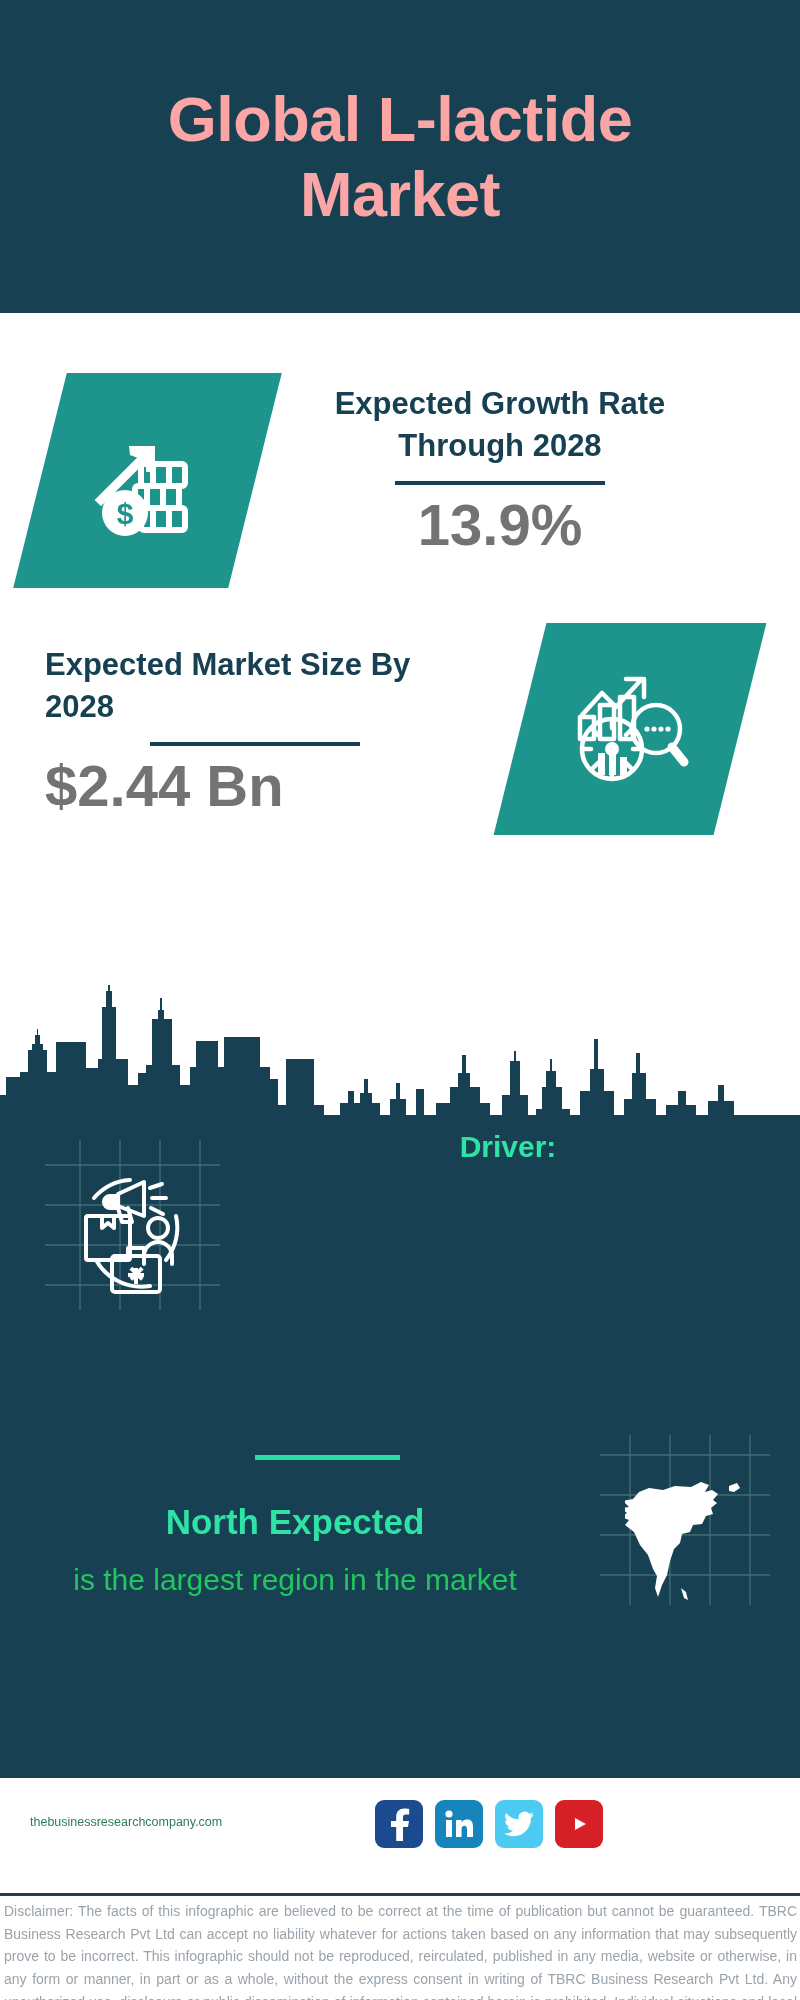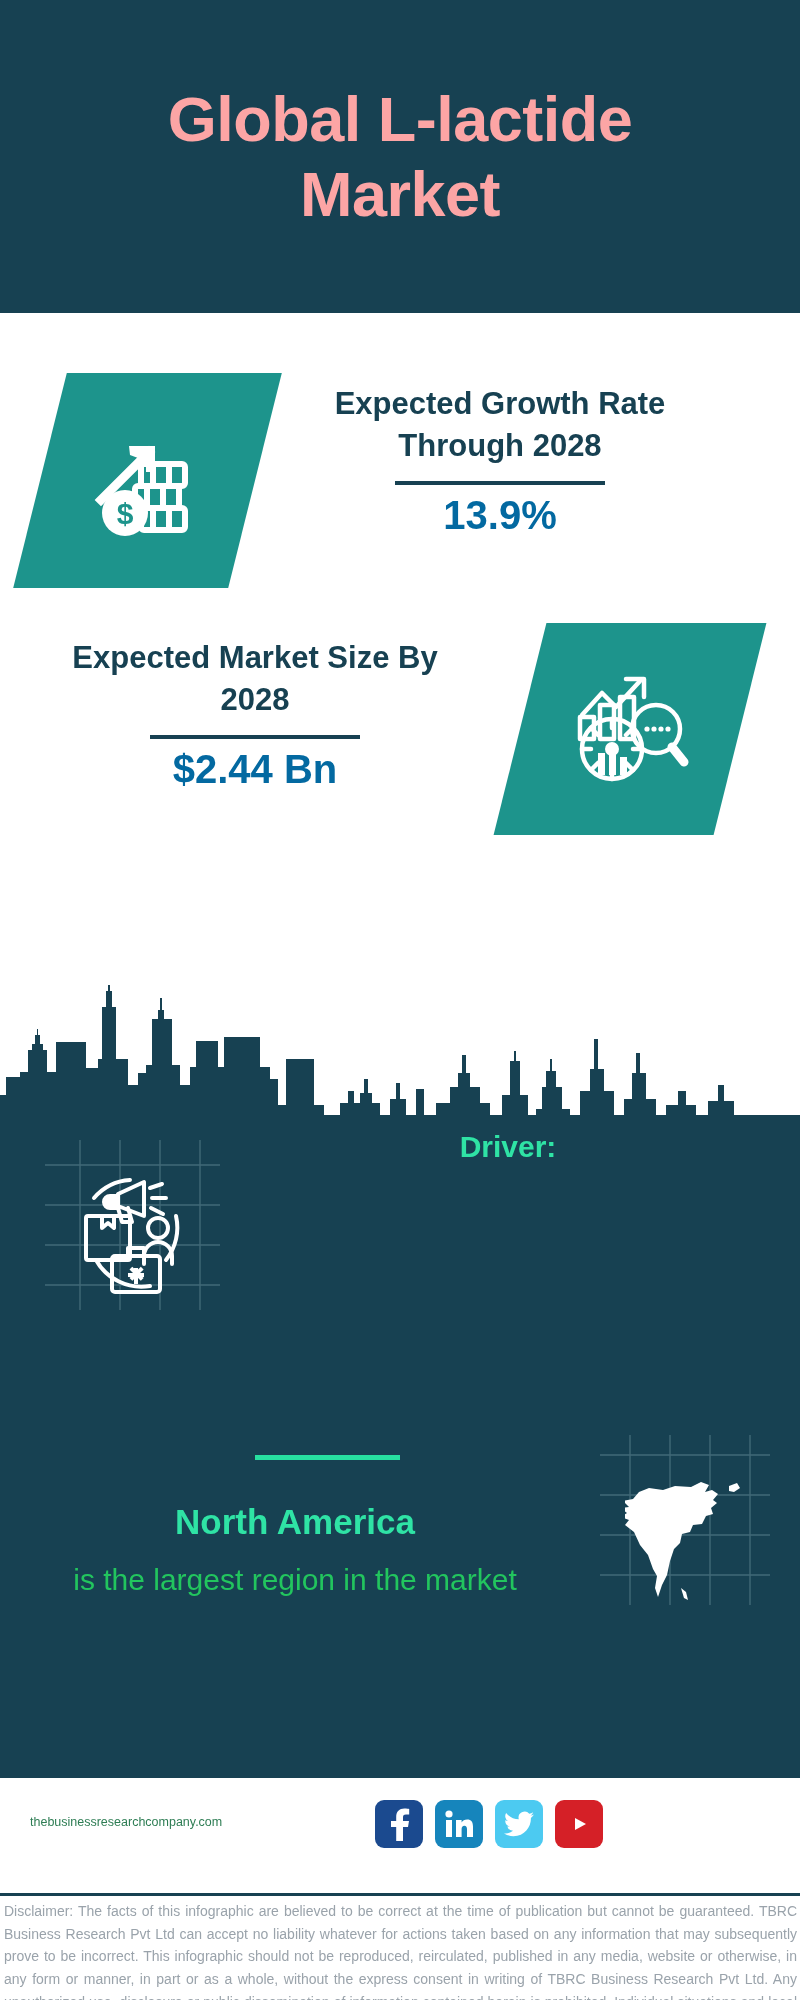--- a/index.html
+++ b/index.html
@@ -30,25 +30,25 @@
   .growth-row { position:absolute; top:60px; left:0; width:800px; height:250px; }
   .para-left {
     position:absolute; left:40px; top:0; width:215px; height:215px;
     background:#1d948c; transform:skewX(-14deg);
   }
   .para-left .icon-wrap { transform:skewX(14deg); width:100%; height:100%;
     display:flex; align-items:center; justify-content:center; }
   .growth-text { position:absolute; left:285px; top:10px; width:430px; text-align:center; }
   .lbl-dark { color:#174152; font-size:31px; font-weight:bold; line-height:1.35; }
   .rule-dark { width:210px; height:4px; background:#174152; margin:14px auto 8px auto; }
-  .val-teal { color:#0369a1; font-size:40px; font-weight:bold; line-height:1.1; }
+  .val-teal { color:#737373; font-size:58px; font-weight:bold; line-height:1.1; }
 
   
   .size-row { position:absolute; top:310px; left:0; width:800px; height:250px; }
-  .size-text { position:absolute; left:45px; top:14px; width:420px; text-align:center; }
+  .size-text { position:absolute; left:45px; top:21px; width:420px; text-align:left; }
   .para-right {
     position:absolute; left:520px; top:0px; width:220px; height:212px;
     background:#1d948c; transform:skewX(-14deg);
   }
   .para-right .icon-wrap { transform:skewX(14deg); width:100%; height:100%;
     display:flex; align-items:center; justify-content:center; }
 
   
   .skyline { position:absolute; top:985px; left:0; width:800px; height:135px; }
   .skyline svg { display:block; width:800px; height:135px; }
@@ -199,21 +199,21 @@
       </svg>
     </div>
 
     <div class="driver-block">
       <div class="driver-kicker">Driver:</div>
     </div>
 
     <div class="mint-rule"></div>
 
     <div class="region-block">
-      <div class="region-name">North America</div>
+      <div class="region-name">North Expected</div>
       <div class="region-sub">is the largest region in the market</div>
     </div>
 
     <div class="grid-right">
       <svg viewBox="0 0 170 170" width="170" height="170">
         <g stroke="#9fc3cb" stroke-width="1.4" fill="none">
           <path d="M30 0 V170 M70 0 V170 M110 0 V170 M150 0 V170"></path>
           <path d="M0 20 H170 M0 60 H170 M0 100 H170 M0 140 H170"></path>
         </g>
       </svg>

